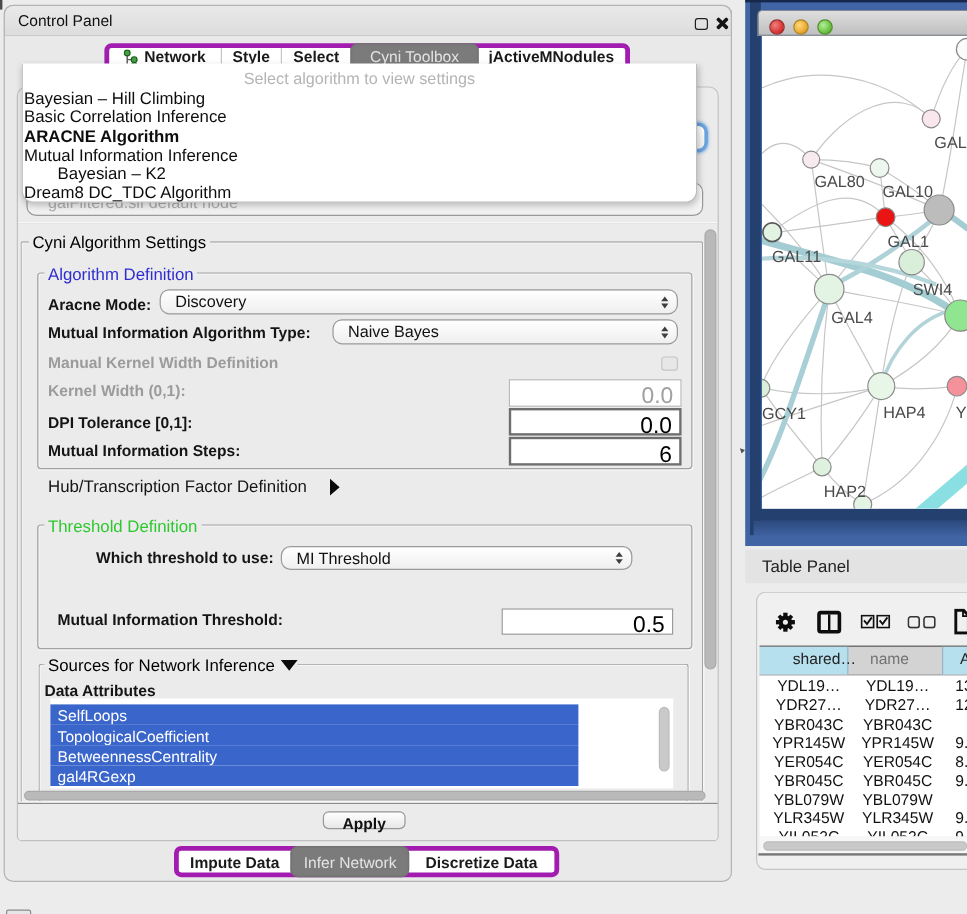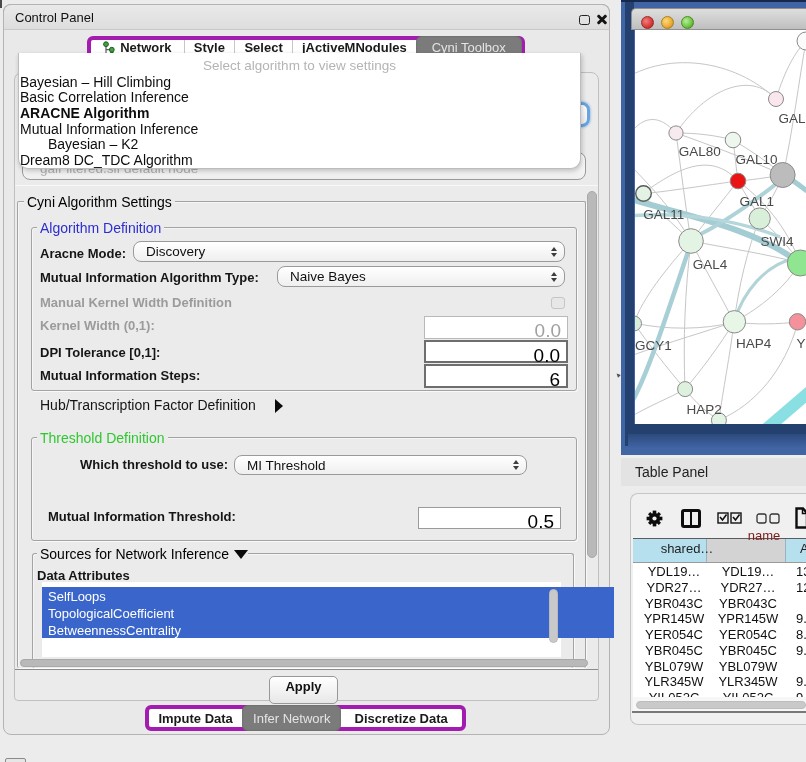--- a/index.html
+++ b/index.html
@@ -33,21 +33,21 @@
 .combo .arr { position:absolute; right:7px; top:50%; margin-top:-6px; width:6px; height:12px; }
 .combo .arr:before { content:""; position:absolute; left:0; top:1px; border-left:3px solid transparent; border-right:3px solid transparent; border-bottom:4.5px solid #3d3d3d; }
 .combo .arr:after { content:""; position:absolute; left:0; bottom:1px; border-left:3px solid transparent; border-right:3px solid transparent; border-top:4.5px solid #3d3d3d; }
 .fld { position:absolute; background:#fff; font-size:19px; text-align:right; padding:3px 6px 0 0; }
 
 #ddl { left:18px; top:53px; width:563px; height:115.5px; background:#fff; border:1px solid #bdbdbd; border-top:none; border-radius:0 0 10px 10px; box-shadow:1px 2px 5px rgba(0,0,0,.22); }
 #ddl .hint { position:absolute; top:5px; left:0; width:100%; text-align:center; font-size:13.5px; color:#b4b4b4; }
 #ddl .it { position:absolute; left:1px; font-size:14px; color:#0d0d0d; white-space:nowrap; }
 
 #attrlist { left:42px; top:582px; width:519px; height:75px; background:#fff; }
-#attrlist .row { position:absolute; left:0; width:572px; height:17px; background:#3a66cb; color:#fff; font-size:13px; padding:1.5px 0 0 6px; }
+#attrlist .row { position:absolute; left:0; width:440px; height:17px; background:#3a66cb; color:#fff; font-size:13px; padding:1.5px 0 0 6px; }
 
 .sbthumb { position:absolute; background:#b9b9b9; border:1px solid #a9a9a9; border-radius:5px; }
 
 #bluezone { left:621px; top:0; width:185px; height:455px; background:#4164a4; }
 #navyL { left:625px; top:0; width:9px; height:446px; background:#23406f; }
 #navyB { left:628px; top:424px; width:178px; height:10px; background:#23406f; }
 #navyG { left:628px; top:434px; width:178px; height:14px; background:linear-gradient(#2c4a7d,#4164a4); }
 #nettitle { left:631px; top:8px; width:175px; height:22px; background:linear-gradient(#dedede,#bfbfbf); border:1px solid #909090; border-right:none; border-radius:5px 0 0 0; }
 .tl { position:absolute; top:15px; width:13px; height:13px; border-radius:50%; }
 #netcanvas { left:635px; top:30px; width:171px; height:394px; background:#fff; overflow:hidden; }
@@ -72,22 +72,22 @@
     <div class="s" style="width:95px;">
       <svg width="13" height="16" viewBox="0 0 13 16" style="margin-right:4px; margin-top:2px;">
         <path d="M 3 5 L 3 13.5 M 3 8.7 L 8.5 8.7 M 3 13.5 L 8.5 13.5" fill="none" stroke="#5c5c5c" stroke-width="1.2"></path>
         <circle cx="3" cy="3.2" r="2.4" fill="#44a244" stroke="#1d5e1d"></circle>
         <circle cx="8.8" cy="8.7" r="2.4" fill="#44a244" stroke="#1d5e1d"></circle>
         <circle cx="8.8" cy="13.5" r="2.2" fill="#44a244" stroke="#1d5e1d"></circle>
       </svg>
       Network</div>
     <div class="s" style="width:51px;">Style</div>
     <div class="s" style="width:59px;">Select</div>
+    <div class="s sel" style="width:108px;">Cyni Toolbox</div>
     <div class="s" style="width:125px;">jActiveMNodules</div>
-    <div class="s sel" style="width:108px;">Cyni Toolbox</div>
   </div>
 
   <div class="combo" style="left:460px; top:102px; width:130px; height:25px; border:3px solid #6ba3de; box-shadow:0 0 3px #6ba3de; border-radius:8px;"></div>
   <div class="combo" style="left:22px; top:152px; width:564px; height:28px; border-radius:8px;">
       <span style="position:absolute; left:17px; top:8px; font-size:13.5px; color:#b0b0b0;">galFiltered.sif default node</span>
     </div>
   <div class="abs" style="left:15px; top:185px; width:583px; height:1px; background:#b2b2b2; border-bottom:1px solid #f8f8f8;"></div>
 
   <div class="grp" style="left:17px; top:201px; width:569px; height:467px; border-radius:2px; border-bottom:none;">
       <span class="gt" style="left:6px;">Cyni Algorithm Settings</span>
@@ -122,28 +122,29 @@
 
   <div class="grp" style="left:32px; top:553px; width:542px; height:115px; border-bottom:none;">
       <span class="gt" style="left:4px;">Sources for Network Inference&nbsp;&nbsp;&nbsp;&nbsp;</span>
     </div>
   <div class="abs" style="left:234px; top:550px; width:0; height:0; border-left:7px solid transparent; border-right:7px solid transparent; border-top:9px solid #0a0a0a;"></div>
   <div class="lbl" style="left:37px; top:568px;">Data Attributes</div>
   <div class="abs" id="attrlist">
     <div class="row" style="top:5px;">SelfLoops</div>
     <div class="row" style="top:22px;">TopologicalCoefficient</div>
     <div class="row" style="top:39px;">BetweennessCentrality</div>
+    <div class="row" style="top:56px;">gal4RGexp</div>
     <div class="sbthumb" style="left:507px; top:7px; width:9px; height:54px; background:#c9c9c9; border-color:#bbb;"></div>
   </div>
 
   <div class="sbthumb" style="left:587px; top:191px; width:10px; height:367px;"></div>
   <div class="sbthumb" style="left:20px; top:659px; width:568px; height:8px;"></div>
   <div class="abs" style="left:15px; top:668.5px; width:583px; height:1.5px; background:#8c8c8c;"></div>
 
-  <div class="abs" style="left:269px; top:676px; width:69px; height:28px; background:linear-gradient(#ffffff,#e7e7e7); border:1px solid #989898; border-radius:5px; text-align:center; font-size:13px; font-weight:bold; color:#111; padding-top:2px;">Apply</div>
+  <div class="abs" style="left:269px; top:676px; width:69px; height:15px; background:linear-gradient(#ffffff,#e7e7e7); border:1px solid #989898; border-radius:5px; text-align:center; font-size:13px; font-weight:bold; color:#111; padding-top:2px;">Apply</div>
 
   <div class="seg" id="bottabs">
     <div class="s" style="width:96px;">Impute Data</div>
     <div class="s sel" style="width:101px;">Infer Network</div>
     <div class="s" style="width:124px;">Discretize Data</div>
   </div>
 
   <div class="abs" id="ddl">
     <div class="hint">Select algorithm to view settings</div>
     <div class="it" style="top:20.5px;">Bayesian – Hill Climbing</div>
@@ -290,21 +291,21 @@
   </svg>
   <svg class="abs" style="left:795px; top:507px;" width="13" height="22" viewBox="0 0 13 22">
     <path d="M 1.5 1.5 L 8 1.5 L 12 6 L 12 20.5 L 1.5 20.5 Z" fill="none" stroke="#0d0d0d" stroke-width="2.4"></path>
     <path d="M 7.5 1.5 L 7.5 6.5 L 12 6.5" fill="none" stroke="#0d0d0d" stroke-width="1.5"></path>
   </svg>
 
   <div class="abs" style="left:633px; top:538px; width:173px; height:25px; background:#d3d3d3; border-top:1.5px solid #5c5c5c; border-bottom:1px solid #9a9a9a;"></div>
   <div class="abs" style="left:633px; top:539px; width:74px; height:23px; background:#b7e0ef; border-right:1px solid #98b4c0;"></div>
   <div class="abs" style="left:785px; top:539px; width:21px; height:23px; background:#b7e0ef; border-left:1px solid #98b4c0;"></div>
   <div class="abs" style="left:650px; top:541px; width:74px; text-align:center; font-size:13px; color:#222;">shared…</div>
-  <div class="abs" style="left:725px; top:528px; width:78px; text-align:center; font-size:13px; color:#7f1d1d;">name</div>
+  <div class="abs" style="left:725px; top:541px; width:78px; text-align:left; font-size:13px; color:#737373;">name</div>
   <div class="abs" style="left:800px; top:541px; font-size:13px; color:#222;">Av</div>
 
   <div class="abs" id="tbody" style="left:633px; top:563px; width:173px; height:134px; background:#fff; font-size:13px; color:#111; overflow:hidden;">
       <div style="position:absolute;left:8px;top:1px;width:66px;text-align:center;">YDL19…</div>
       <div style="position:absolute;left:80px;top:1px;width:70px;text-align:center;">YDL19…</div>
       <div style="position:absolute;left:163px;top:1px;">13</div>
       <div style="position:absolute;left:8px;top:16.75px;width:66px;text-align:center;">YDR27…</div>
       <div style="position:absolute;left:80px;top:16.75px;width:70px;text-align:center;">YDR27…</div>
       <div style="position:absolute;left:163px;top:16.75px;">12</div>
       <div style="position:absolute;left:8px;top:32.5px;width:66px;text-align:center;">YBR043C</div>

